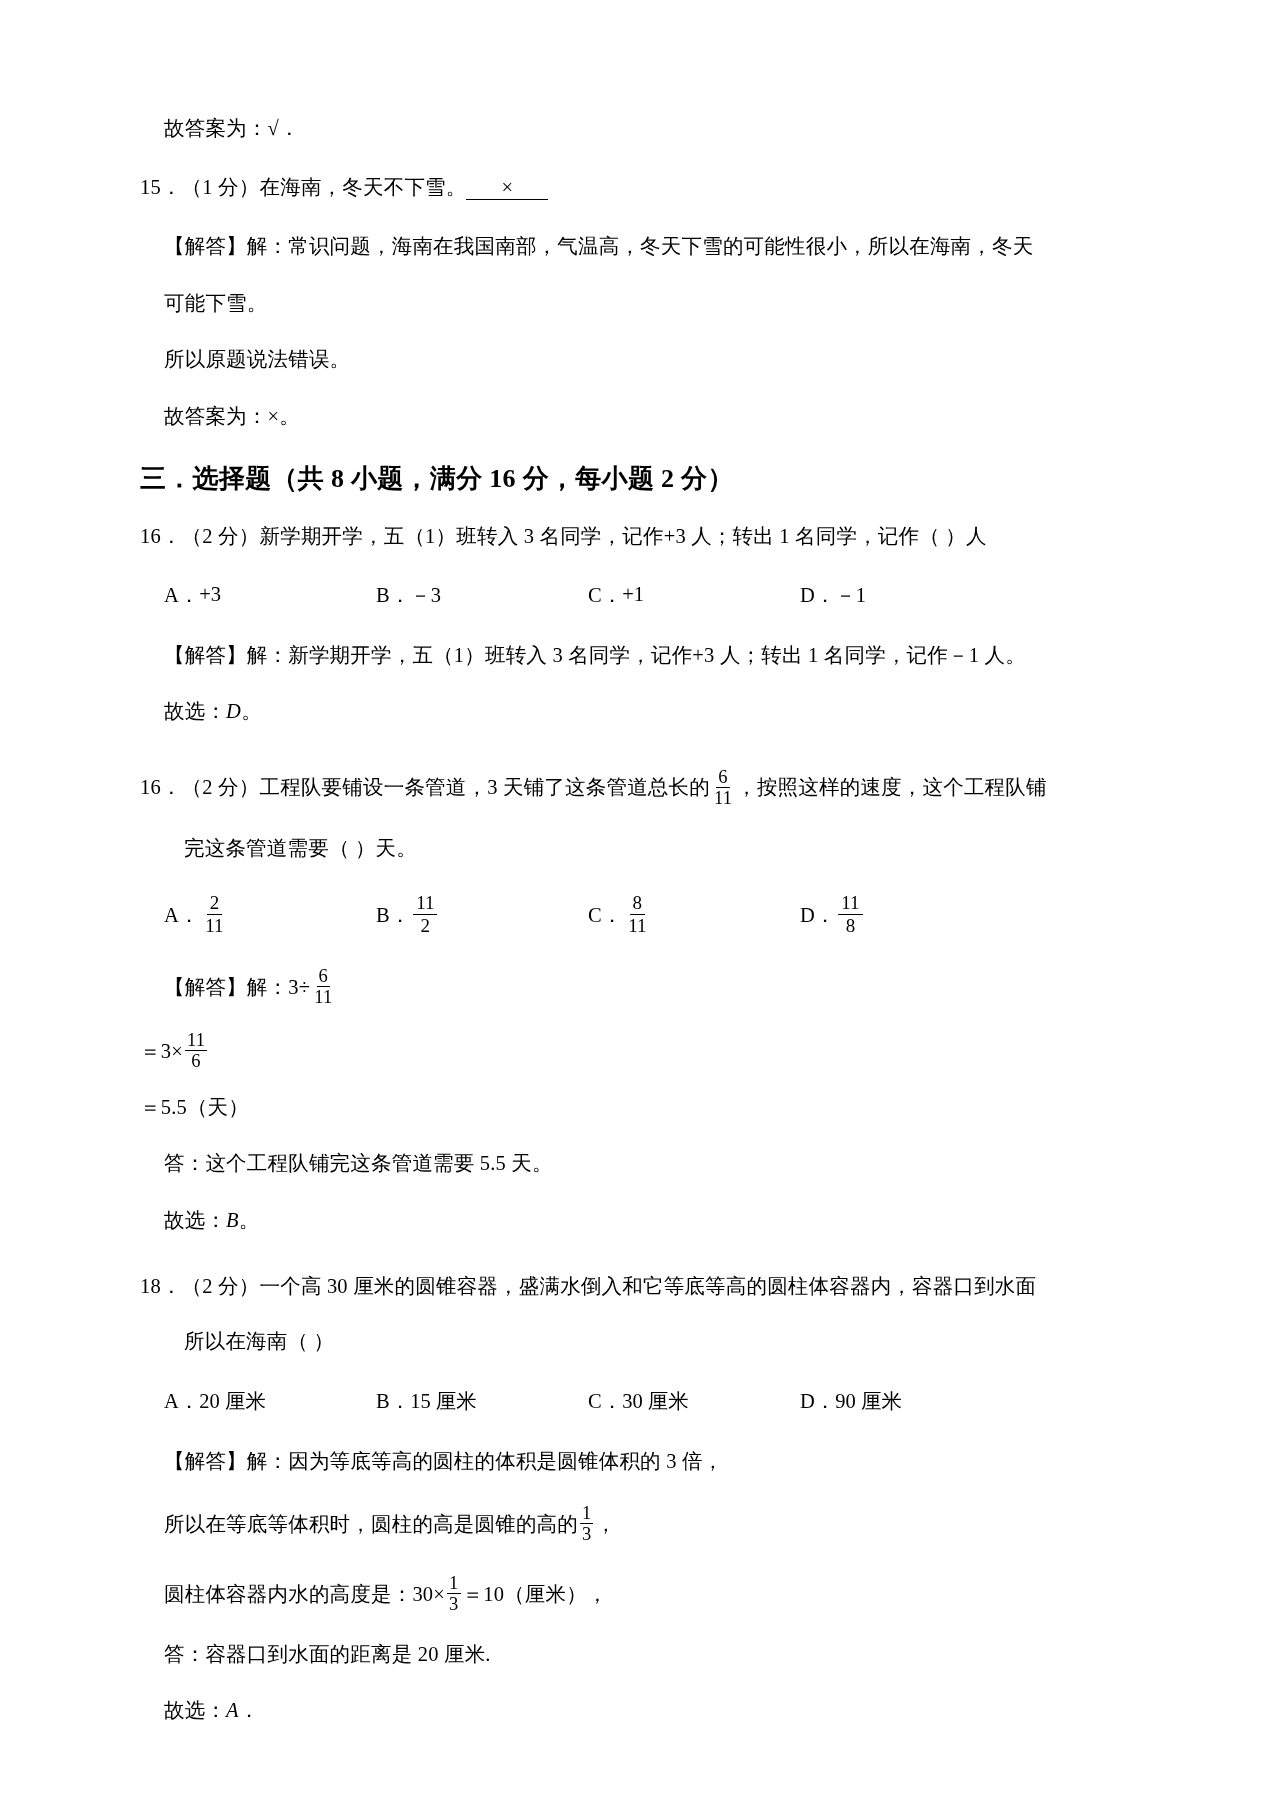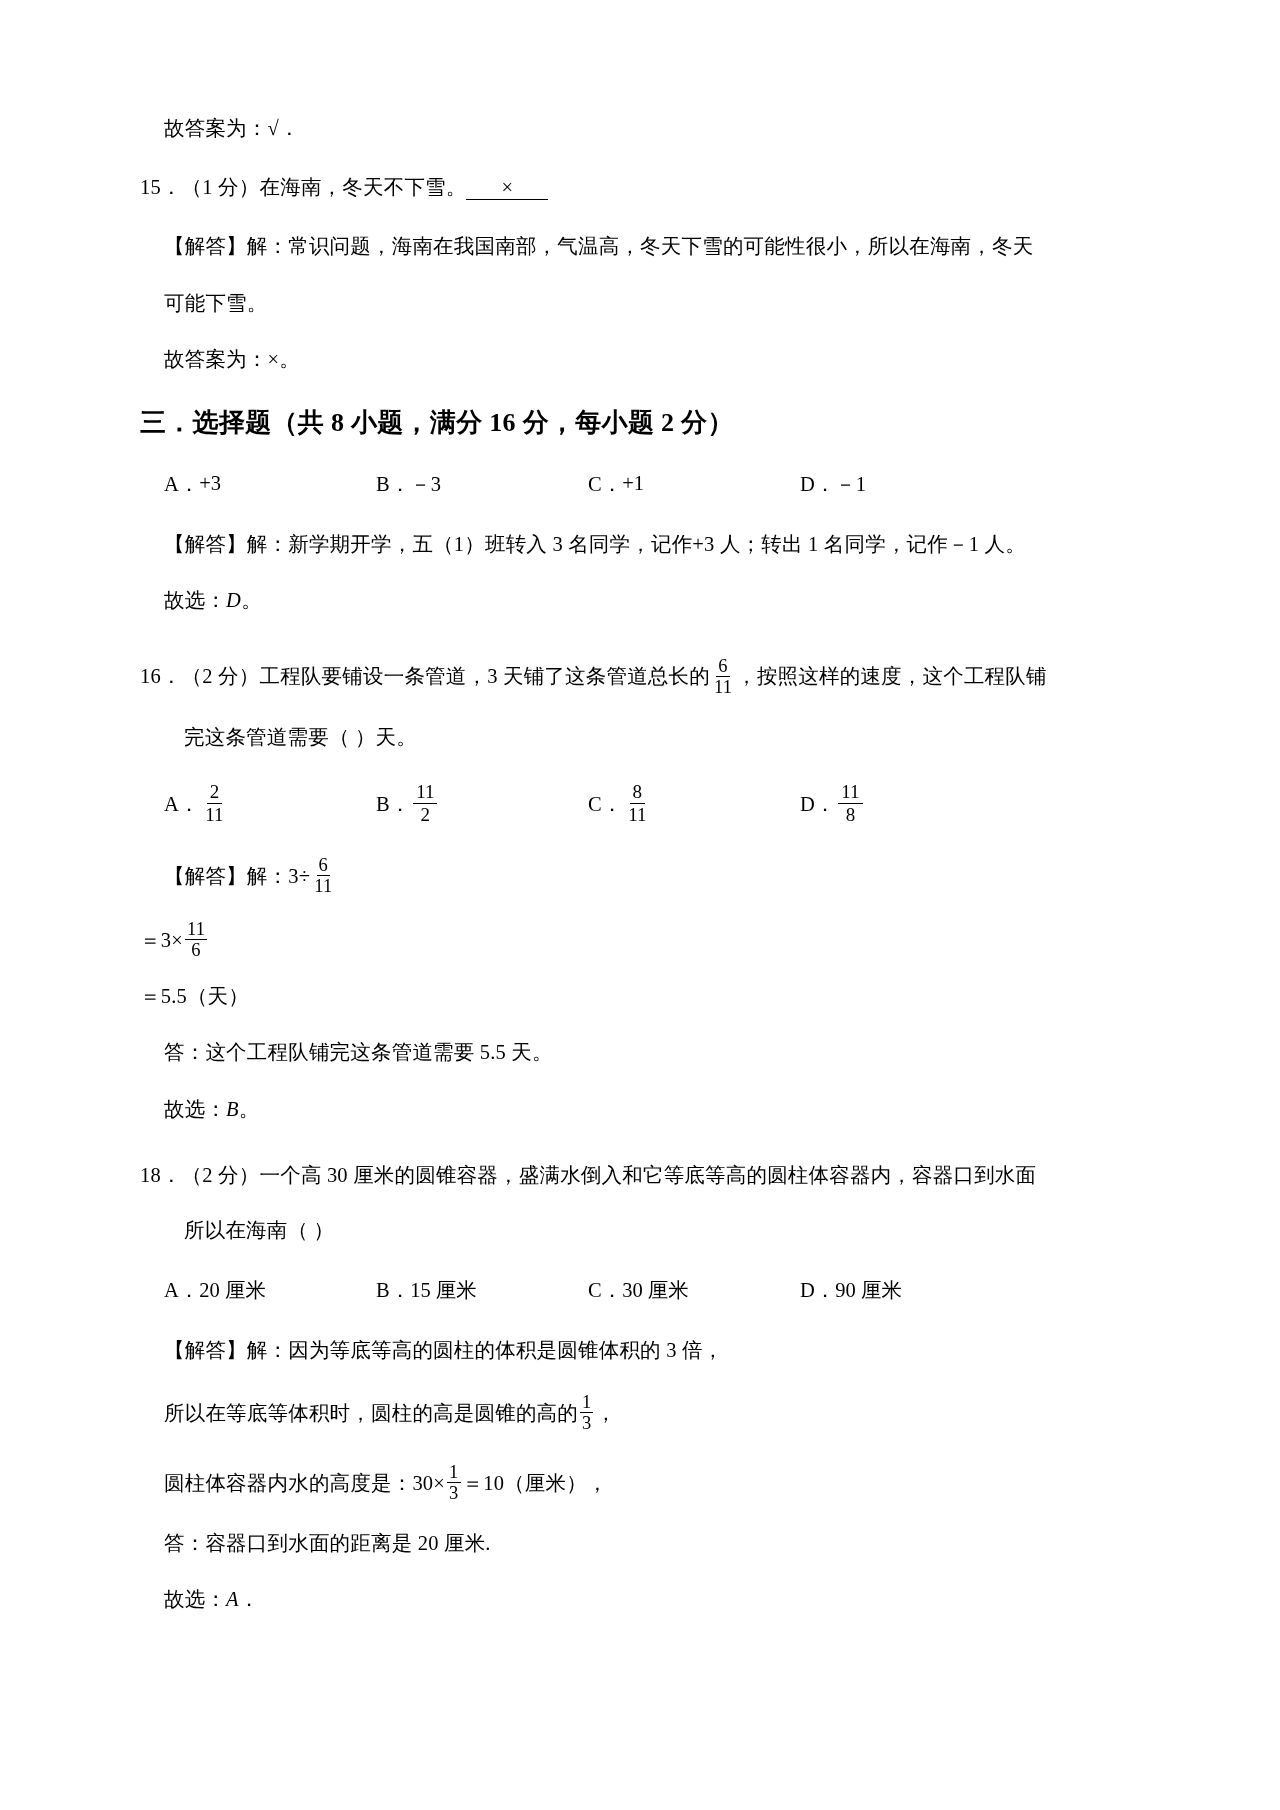--- a/index.html
+++ b/index.html
@@ -150,27 +150,33 @@
       <div class="line">
         <span>15</span><span>．</span><span>（1 分）</span><span>在海南，冬天不下雪。</span><span class="ans-blank">×</span>
       </div>
     </div>
 
     <div class="blk" style="margin-bottom:0;">
       <div class="line indent-1" style="margin-bottom:36px;">
         <span>【解答】</span><span>解：常识问题，海南在我国南部，气温高，冬天下雪的可能性很小，所以在海南，冬天</span>
       </div>
       <div class="line indent-1" style="margin-bottom:36px;">可能下雪。</div>
+      <div class="line indent-1" style="margin-bottom:36px;">所以原题说法错误。</div>
       <div class="line indent-1" style="margin-bottom:40px;">故答案为：×。</div>
     </div>
 
     <div class="blk" style="margin-bottom:34px;">
       <div class="line section-title">三．选择题（共 8 小题，满分 16 分，每小题 2 分）</div>
     </div>
 
+    <div class="blk" style="margin-bottom:34px;">
+      <div class="line">
+        <span>16</span><span>．</span><span>（2 分）</span><span>新学期开学，五（1）班转入 3 名同学，记作+3 人；转出 1 名同学，记作（      ）人</span>
+      </div>
+    </div>
 
     <div class="blk" style="margin-bottom:36px;">
       <div class="opts indent-1">
         <div class="opt opt-a">
           <span>A．</span>
             <span>+3</span>
         </div>
         <div class="opt opt-b">
           <span>B．</span>
             <span>－3</span>

